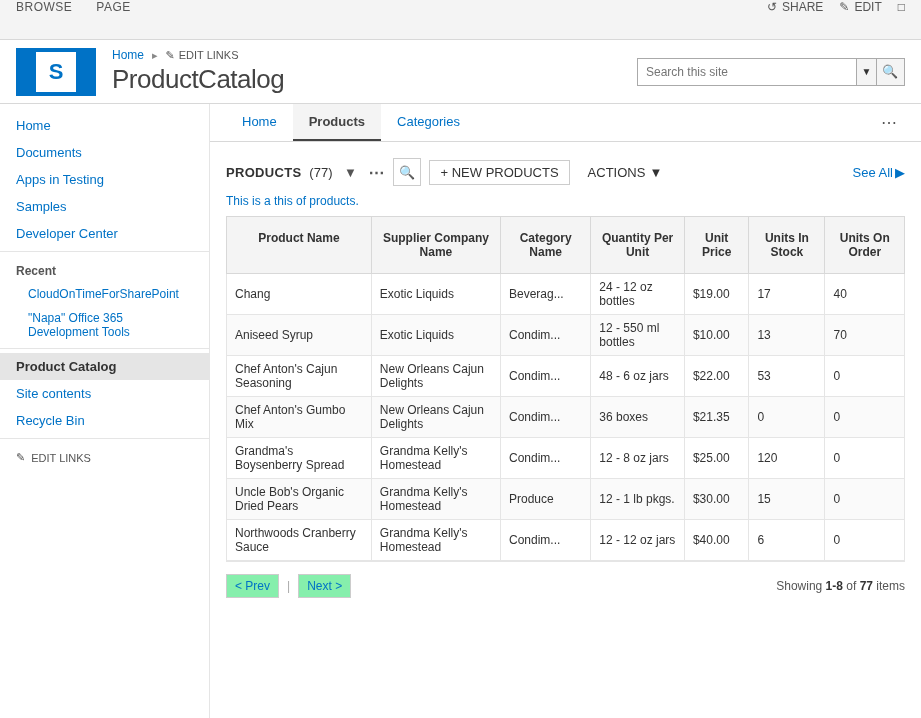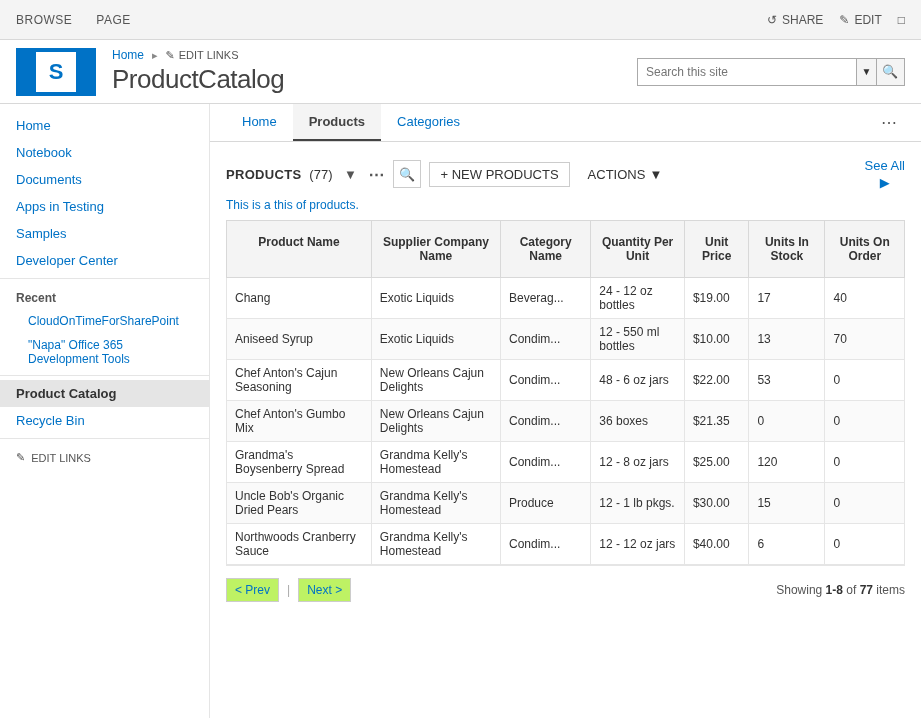--- a/index.html
+++ b/index.html
@@ -1,20 +1,20 @@
 <!DOCTYPE html>
 <html><head>
   <meta charset="utf-8">
   <style>
     * { box-sizing: border-box; margin: 0; padding: 0; }
     body { font-family: 'Segoe UI', Arial, sans-serif; font-size: 13px; color: #333; background: #fff; }
 
     
     .top-bar {
-      display: flex; align-items: center; height: 40px;
+      display: flex; align-items: flex-start; height: 40px;
       background: #f4f4f4; border-bottom: 1px solid #d8d8d8;
       padding: 0 16px; gap: 24px;
     }
     .top-bar-left { display: flex; gap: 24px; }
     .top-bar-item { font-size: 12px; color: #555; cursor: pointer; text-transform: uppercase; letter-spacing: 0.5px; }
     .top-bar-right { margin-left: auto; display: flex; align-items: center; gap: 16px; }
     .top-bar-action { display: flex; align-items: center; gap: 5px; font-size: 12px; color: #555; cursor: pointer; text-transform: uppercase; }
 
     
     .site-header {
@@ -74,21 +74,21 @@
 
     
     .list-header { display: flex; align-items: center; gap: 8px; margin-bottom: 8px; }
     .list-title { font-size: 13px; font-weight: 700; color: #333; text-transform: uppercase; letter-spacing: 0.3px; }
     .list-count { font-size: 13px; color: #333; }
     .list-dropdown-btn { width: 20px; height: 20px; display: flex; align-items: center; justify-content: center; cursor: pointer; color: #555; }
     .list-ellipsis { cursor: pointer; color: #555; font-weight: bold; font-size: 16px; letter-spacing: 1px; }
     .list-search-btn { width: 28px; height: 28px; display: flex; align-items: center; justify-content: center; border: 1px solid #ccc; cursor: pointer; background: #fff; }
     .list-new-btn { display: flex; align-items: center; gap: 4px; padding: 4px 10px; border: 1px solid #ccc; background: #fff; cursor: pointer; font-size: 13px; color: #333; }
     .list-actions-btn { display: flex; align-items: center; gap: 4px; padding: 4px 10px; cursor: pointer; font-size: 13px; color: #333; }
-    .see-all { margin-left: auto; color: #0072c6; cursor: pointer; font-size: 13px; display: flex; align-items: center; gap: 2px; flex-direction: column; }
+    .see-all { margin-left: auto; color: #0072c6; cursor: pointer; font-size: 13px; display: flex; align-items: center; gap: 2px; }
 
     
     .list-desc { font-size: 12px; color: #0072c6; margin-bottom: 8px; }
 
     
     .product-table { width: 100%; border-collapse: collapse; }
     .product-table th {
       background: #f4f4f4; border: 1px solid #d8d8d8;
       padding: 14px 8px; font-size: 12px; font-weight: 600; color: #333;
       text-align: center; vertical-align: top;
@@ -96,21 +96,21 @@
     .product-table td {
       border: 1px solid #e5e5e5; padding: 6px 8px;
       font-size: 12px; color: #333; vertical-align: middle;
     }
     .product-table tr:nth-child(even) td { background: #fafafa; }
     .product-link { color: #0072c6; cursor: pointer; }
 
     
     .pagination { display: flex; align-items: center; justify-content: space-between; padding: 12px 0 0; border-top: 1px solid #e5e5e5; }
     .pagination-nav { display: flex; align-items: center; gap: 4px; }
-    .page-btn { padding: 4px 8px; border: 1px solid #ccc; background: #bef264; cursor: pointer; font-size: 12px; color: #0072c6; display: flex; align-items: center; gap: 2px; }
+    .page-btn { padding: 4px 8px; border: 1px solid #ccc; background: #86efac; cursor: pointer; font-size: 12px; color: #0072c6; display: flex; align-items: center; gap: 2px; }
     .page-sep { color: #aaa; font-size: 12px; padding: 0 4px; }
     .page-info { font-size: 12px; color: #555; }
     .page-info strong { color: #333; }
 
     
     .edit-links-bottom { padding: 8px 16px; display: flex; align-items: center; gap: 6px; font-size: 11px; color: #555; cursor: pointer; }
   </style>
 </head>
 <body>
 
@@ -161,31 +161,31 @@
     <div class="search-btn">
       <span style="font-size:13px;">🔍</span>
     </div>
   </div>
 </div>
 
 <div class="main-layout">
 
   <div class="sidebar">
     <div class="nav-item">Home</div>
-    <div class="nav-item">Notebook</div>
     <div class="nav-item">Documents</div>
     <div class="nav-item">Apps in Testing</div>
     <div class="nav-item">Samples</div>
     <div class="nav-item">Developer Center</div>
     <div class="nav-separator"></div>
     <div class="nav-section">Recent</div>
     <div class="nav-sub-item">CloudOnTimeForSharePoint</div>
     <div class="nav-sub-item">"Napa" Office 365 Development Tools</div>
     <div class="nav-separator"></div>
     <div class="nav-item active">Product Catalog</div>
+    <div class="nav-item">Site contents</div>
     <div class="nav-item">Recycle Bin</div>
     <div class="nav-separator"></div>
     <div class="edit-links-bottom">
       <span>✎</span>
       <span>EDIT LINKS</span>
     </div>
   </div>
 
   <div class="content-area">
 

